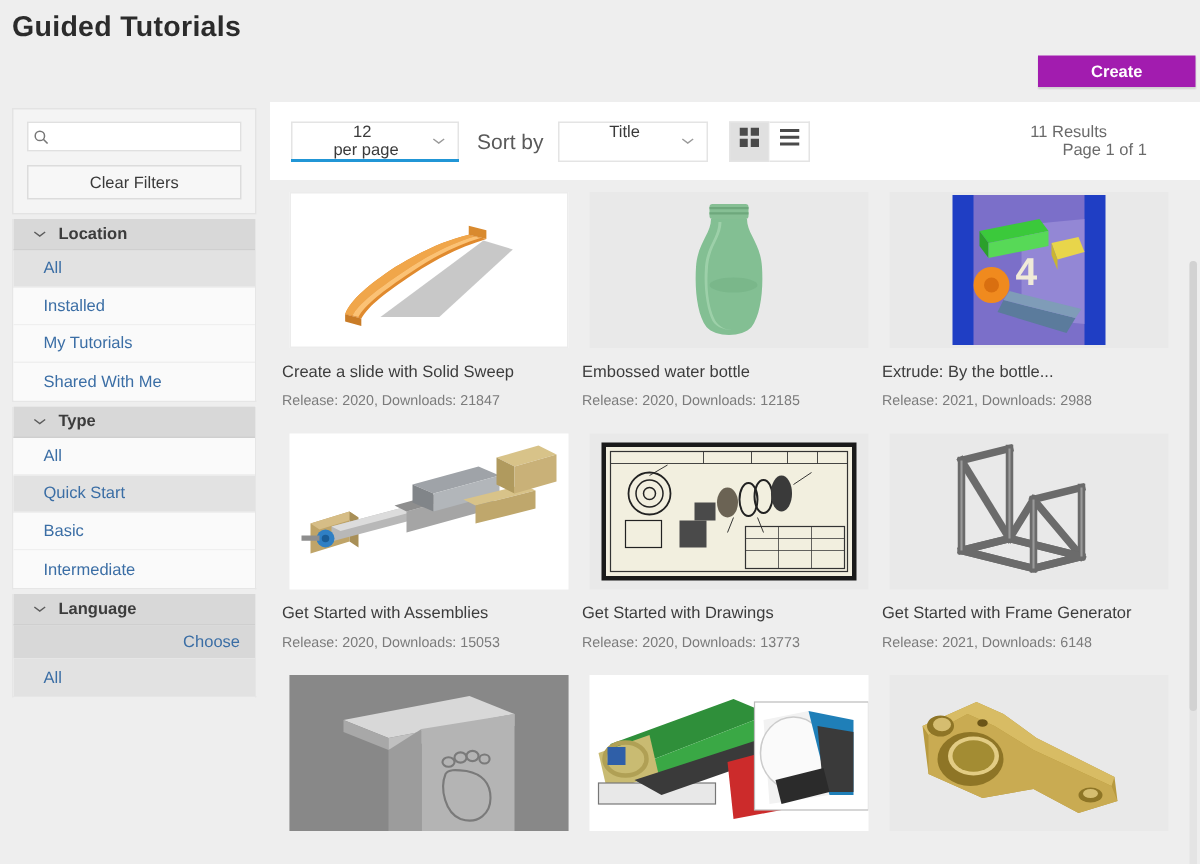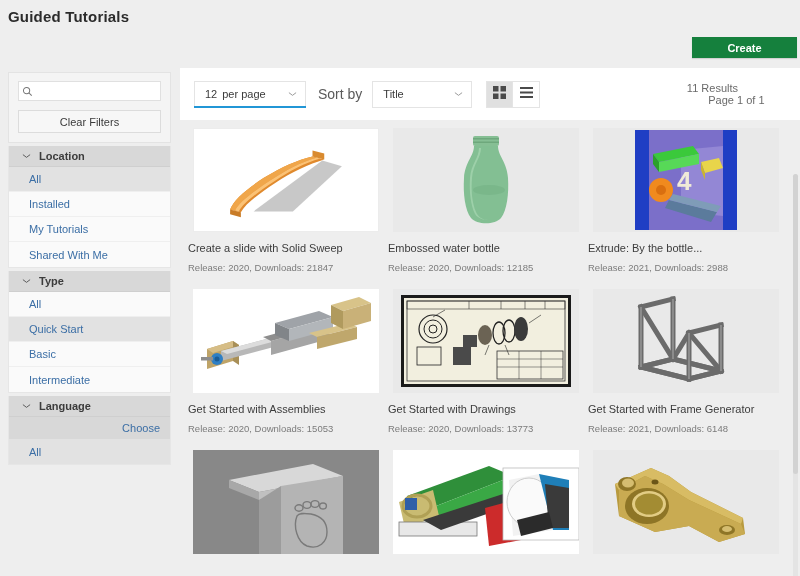--- a/index.html
+++ b/index.html
@@ -7,27 +7,27 @@
     width: 800px; height: 576px;
     background: #eeeeee;
     font-family: "Liberation Sans", sans-serif;
     overflow: hidden;
   }
   .app { position: relative; width: 800px; height: 576px; }
 
   
   .page-title {
     position: absolute; left: 8px; top: 8px;
-    font-size: 15px; color: #2b2b2b; font-weight: 600;
+    font-size: 19px; color: #2b2b2b; font-weight: 600;
     letter-spacing: .2px;
   }
   .create-btn {
     position: absolute; right: 3px; top: 37px;
     width: 105px; height: 21px;
-    background: #15803d; color: #ffffff;
+    background: #a21caf; color: #ffffff;
     font-size: 11px; font-weight: 600;
     display: flex; align-items: center; justify-content: center;
     border: none; cursor: pointer;
     box-shadow: 0 1px 1px rgba(0,0,0,.12);
   }
 
   
   .sidebar {
     position: absolute; left: 8px; top: 72px;
     width: 163px; height: 424px;
@@ -93,21 +93,21 @@
     background: #ffffff;
   }
   .toolbar {
     position: relative; height: 52px; background: #ffffff;
     display: flex; align-items: center; padding: 0 14px;
   }
   .select {
     position: relative; height: 27px; border: 1px solid #e4e4e4;
     background: #fff; display: flex; align-items: center;
     padding: 0 22px 0 10px; font-size: 11px; color: #3a3a3a;
-    cursor: pointer; min-width: 112px;
+    cursor: pointer; min-width: 112px; flex-direction: column;
   }
   .select.underlined::after {
     content: ""; position: absolute; left: -1px; right: -1px; bottom: -1px;
     height: 2px; background: #2196d6;
   }
   .caret {
     position: absolute; right: 8px; top: 50%; transform: translateY(-50%);
     color: #9a9a9a; display: flex;
   }
   .perpage-num { margin-right: 5px; }

